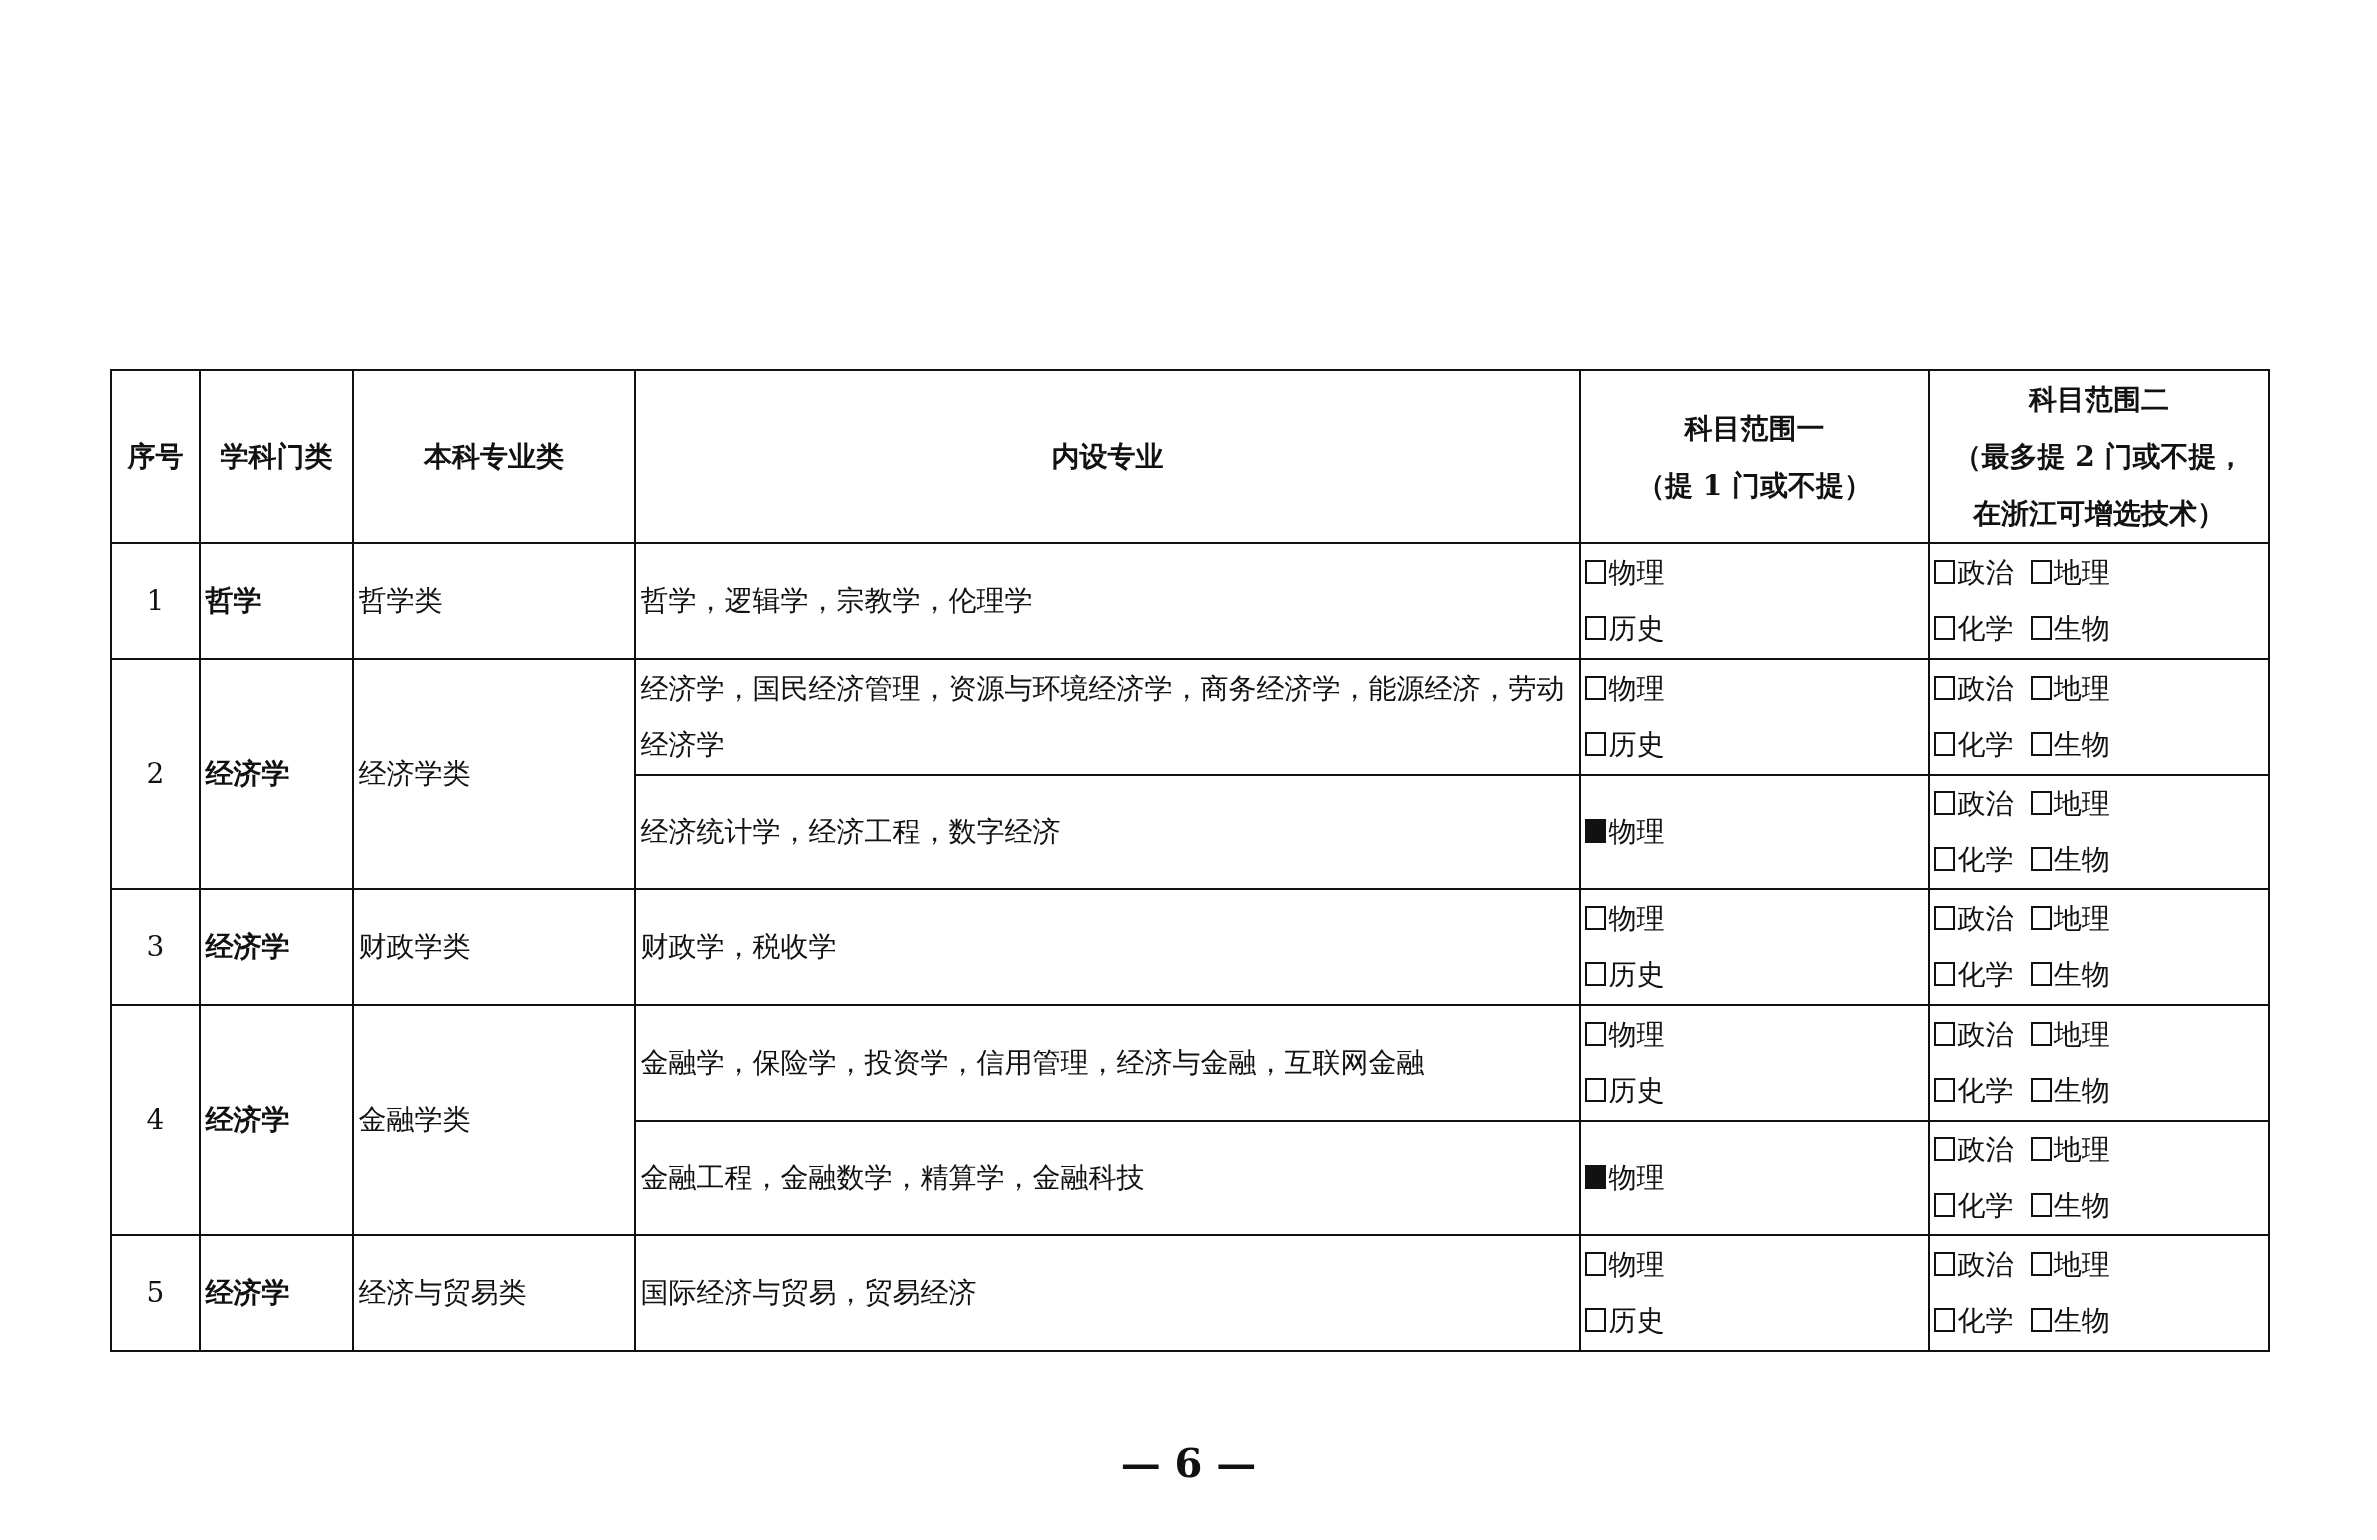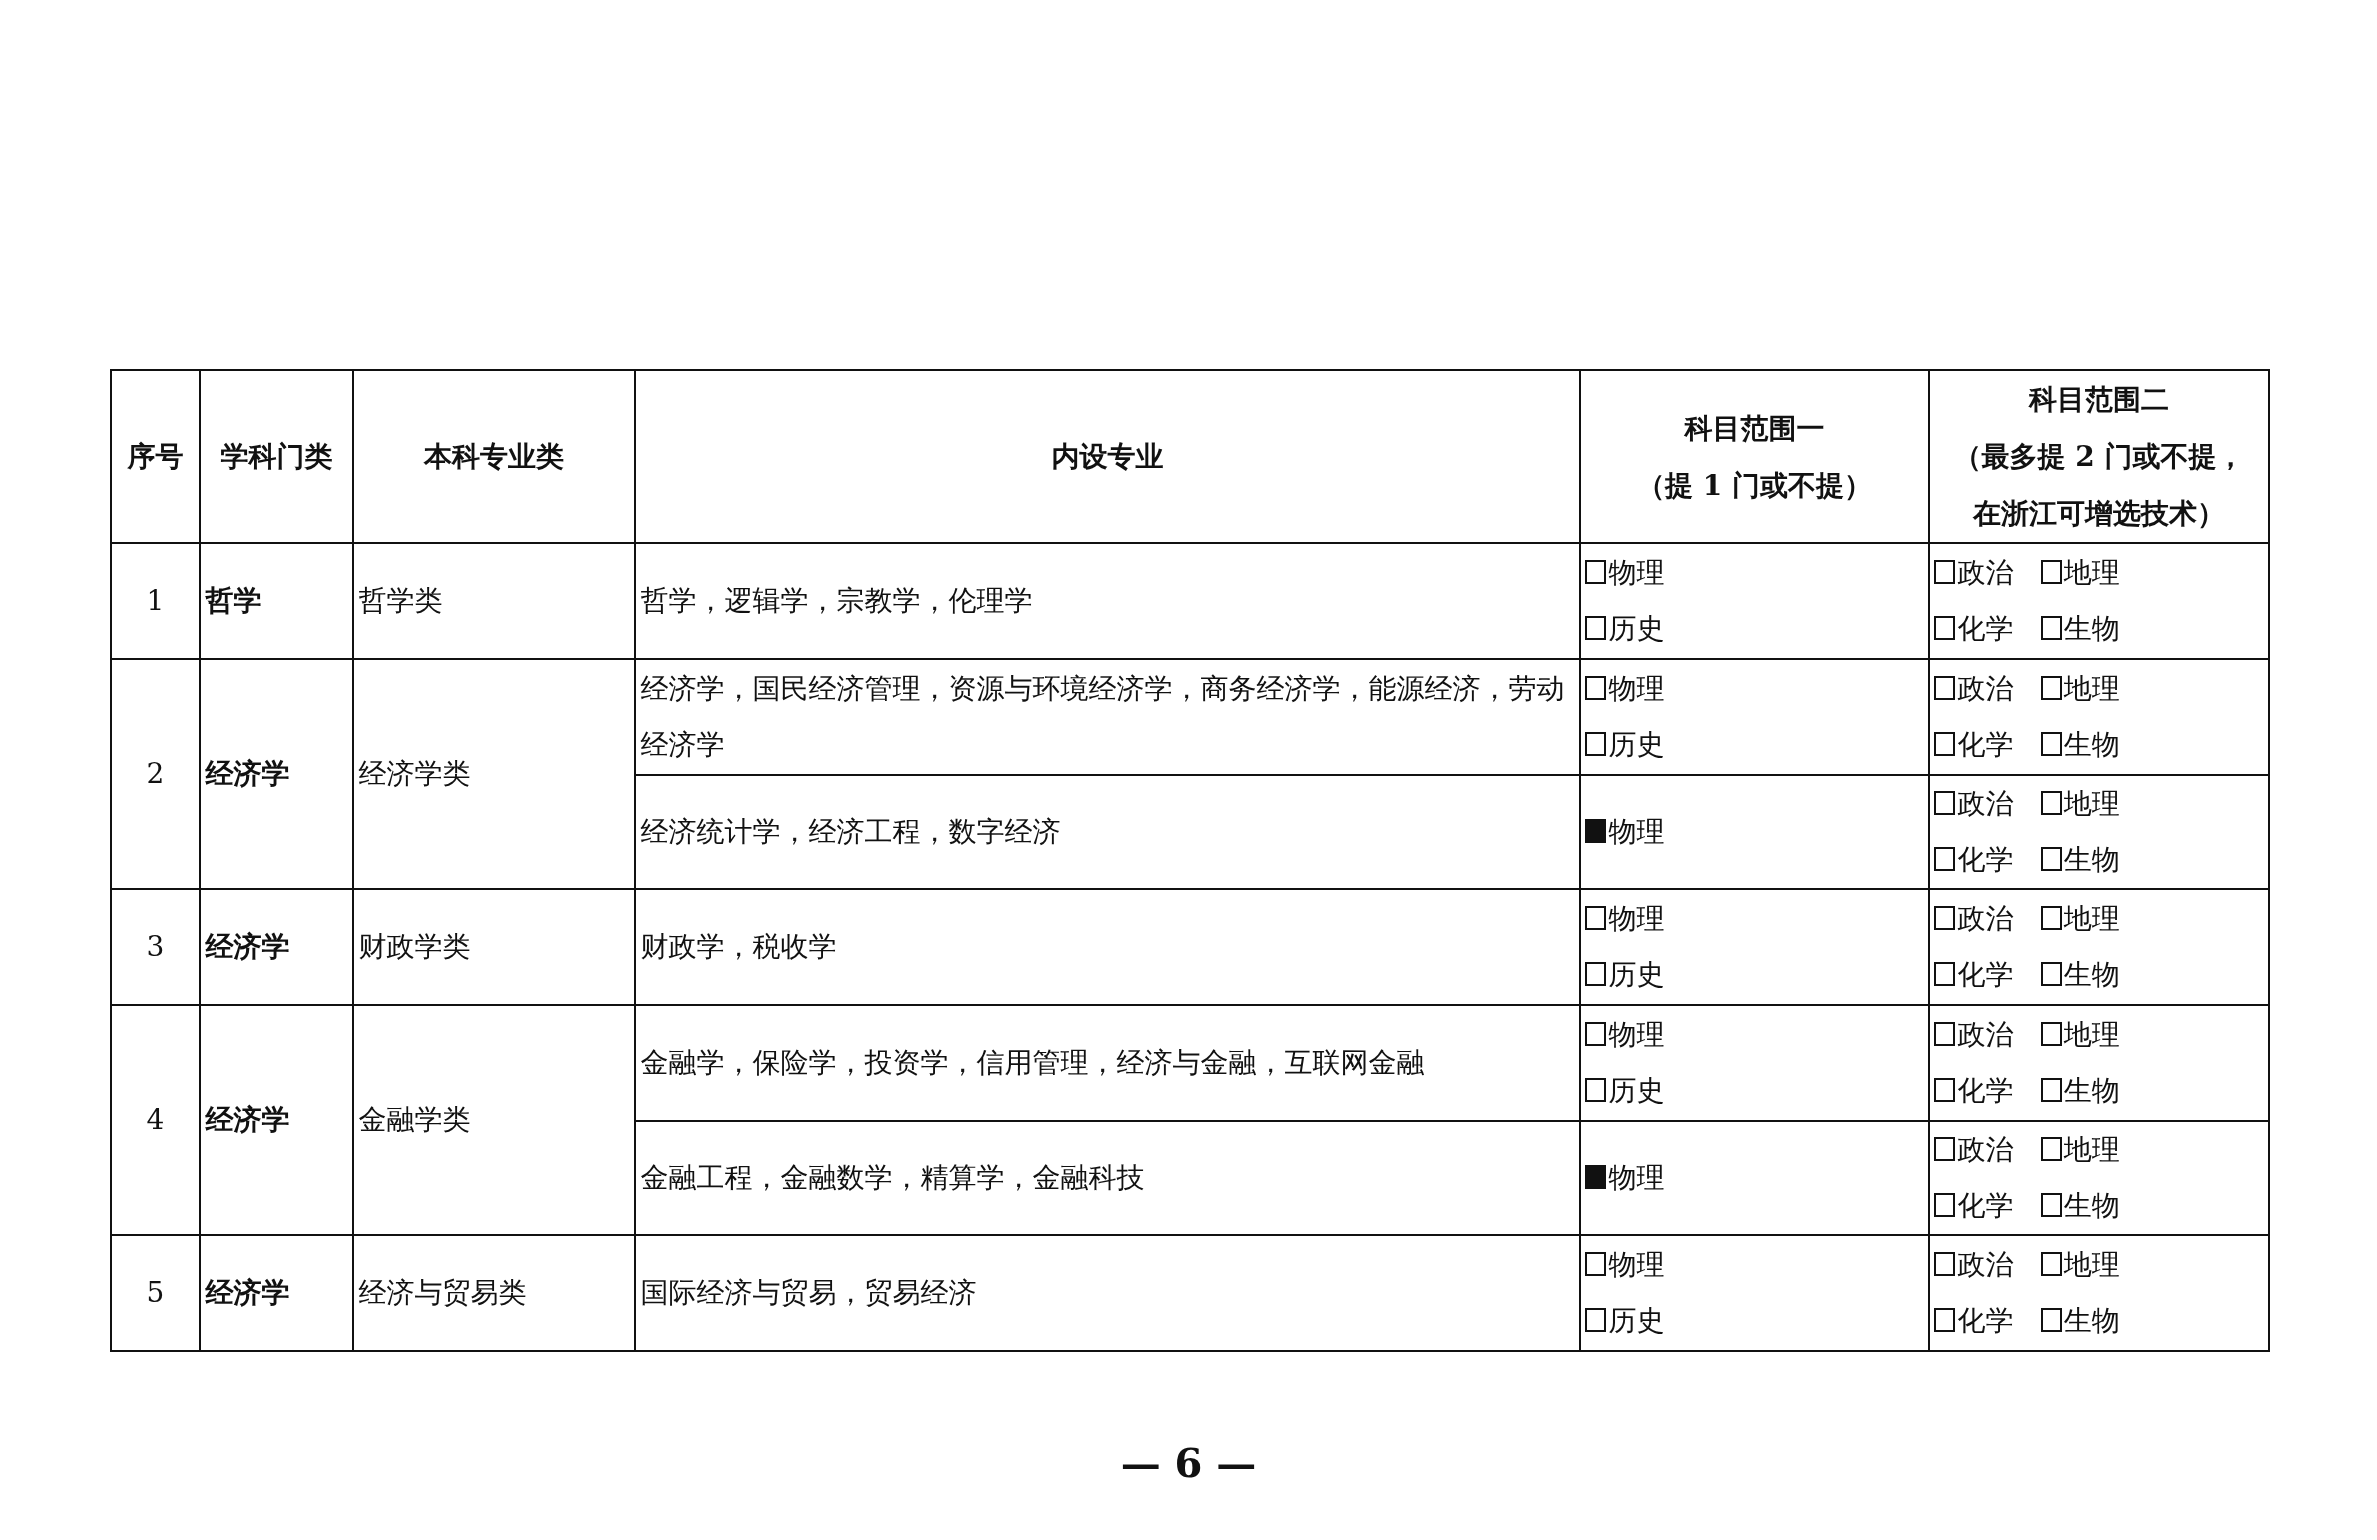--- a/index.html
+++ b/index.html
@@ -9,21 +9,21 @@
            font-size:36px; line-height:57px; letter-spacing:3.3px; }
   .intro p { margin:0; }
   table.grid { position:absolute; left:110px; top:369px; border-collapse:collapse;
                table-layout:fixed; width:2158px; }
   table.grid td, table.grid th { border:2.8px solid #111; padding:0 4.4px; font-size:28px;
                line-height:56px; vertical-align:middle; }
   table.grid th { font-weight:bold; text-align:center; line-height:57px; height:169px; }
   .c-idx { text-align:center; }
   .c-cat { font-weight:bold;font-family:Liberation Serif, serif; }
   .opt { display:block; white-space:nowrap; }
-  .opt2 { display:flex; gap:27px; white-space:nowrap;align-items:flex-end; }
+  .opt2 { display:flex; gap:17px; white-space:nowrap;align-items:flex-end; }
   .box { display:inline-block; width:21px; height:24px; border:2.2px solid #111;
          box-sizing:border-box; margin-right:2.2px; vertical-align:-2.2px; }
   .box.filled { background:#111; }
   .page-num { position:absolute; left:0; width:2377px; top:1439px; text-align:center;
               font-size:40px; font-weight:bold; }
 </style>
 </head>
 <body>
 
 <div class="intro">

